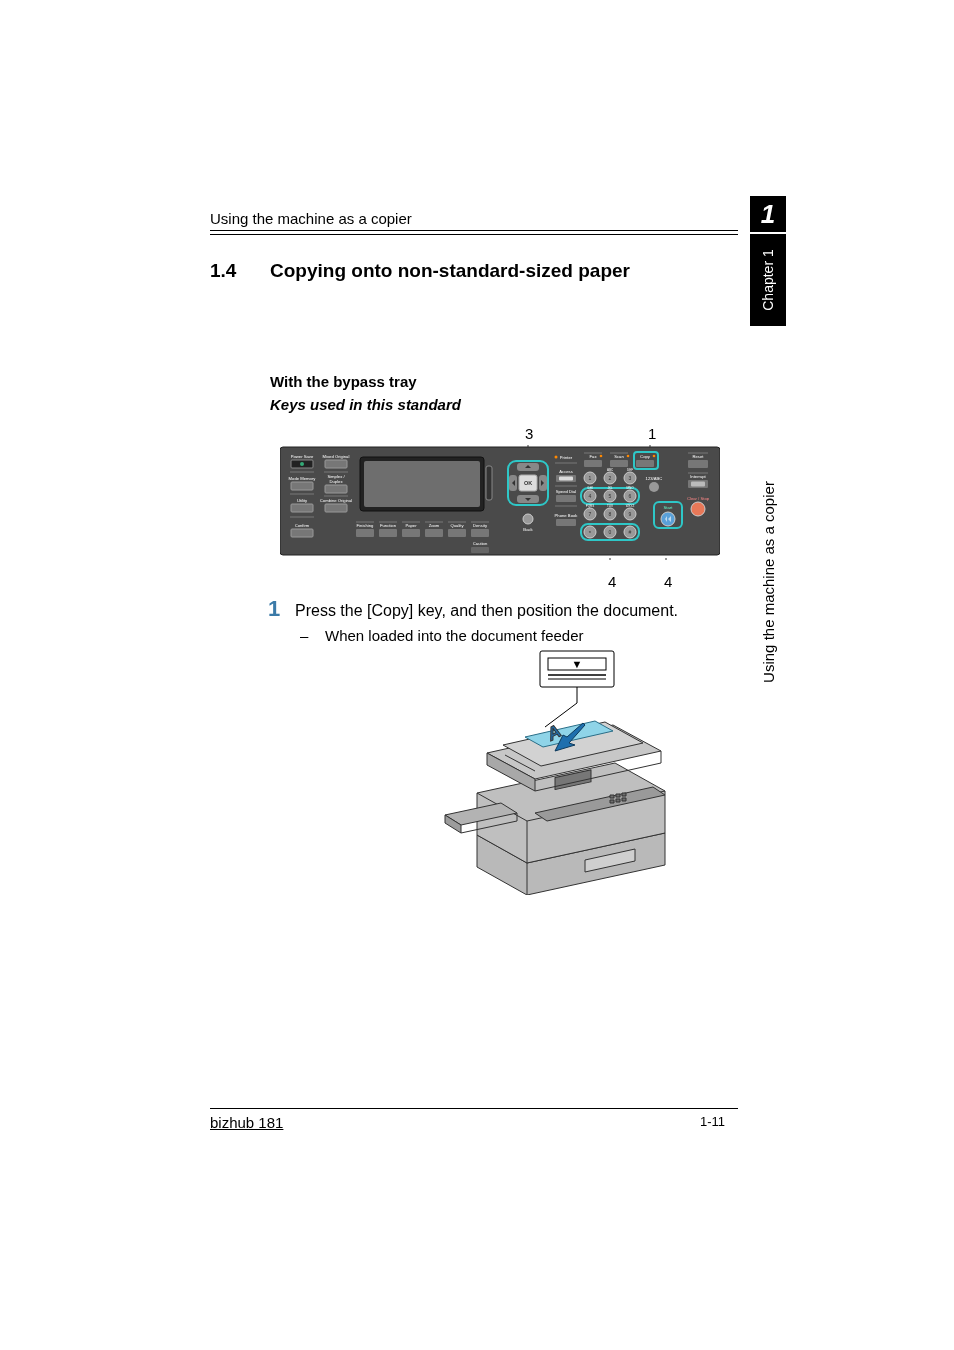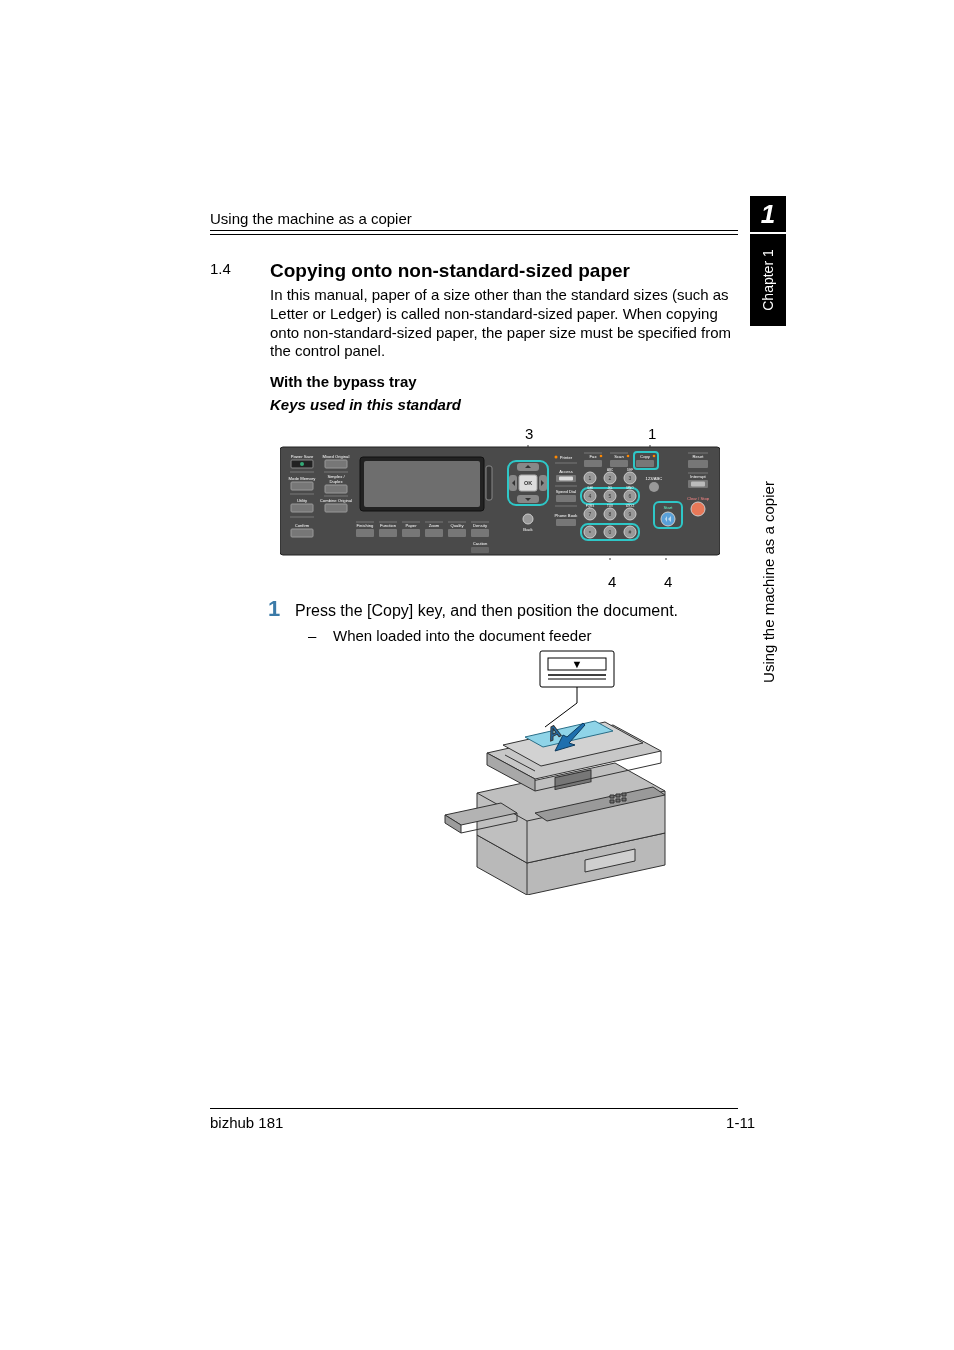--- a/index.html
+++ b/index.html
@@ -75,22 +75,22 @@
     position: absolute;
     left: 50%; top: 100%;
     transform: translate(-50%, -50%) rotate(-90deg);
     transform-origin: center;
     white-space: nowrap;
   }
   .section-num {
     position: absolute;
     left: 210px;
     top: 260px;
-    font-size: 15px;
-    font-weight: normal;
+    font-size: 19px;
+    font-weight: bold;
   }
   .section-title {
     position: absolute;
     left: 270px;
     top: 260px;
     font-size: 19px;
     font-weight: bold;
   }
   .intro-para {
     position: absolute;
@@ -144,42 +144,43 @@
   }
   .step-text {
     position: absolute;
     left: 283px;
     top: 602px;
     font-size: 16px;
     margin-left: 12px;
   }
   .sub-step {
     position: absolute;
-    left: 308px;
+    left: 300px;
     top: 627px;
     font-size: 15px;
   }
   .footer-rule {
     position: absolute;
     left: 210px;
     top: 1108px;
     width: 528px;
     border-top: 0.5px solid #000;
   }
   .footer-left {
     position: absolute;
     left: 210px;
     top: 1114px;
     font-size: 15px;
+    text-decoration: underline;
   }
   .footer-right {
     position: absolute;
-    right: 199px;
+    right: 229px;
     top: 1114px;
-    font-size: 15px;
+    font-size: 13px;
   }
 </style>
 </head>
 <body>
 
 <div class="page">
 
   <div class="header-block">
     <div class="header-line">Using the machine as a copier</div>
     <div class="header-rule"></div>
@@ -190,21 +191,20 @@
   <div class="side-tab">
     <span class="side-tab-text">Chapter 1</span>
   </div>
 
   <div class="side-label">
     <span class="side-label-text">Using the machine as a copier</span>
   </div>
 
   <div class="section-num">1.4</div>
   <div class="section-title">Copying onto non-standard-sized paper</div>
-  <div class="intro-para">In this manual, paper of a size other than the standard sizes (such as Letter or Ledger) is called non-standard-sized paper. When copying onto non-standard-sized paper, the paper size must be specified from the control panel.</div>
   <div class="subhead-bold">With the bypass tray</div>
   <div class="subhead-italic">Keys used in this standard</div>
 
   <div class="callout-num" style="left:525px; top:425px;">3</div>
   <div class="callout-num" style="left:648px; top:425px;">1</div>
   <div class="callout-num" style="left:608px; top:573px;">4</div>
   <div class="callout-num" style="left:664px; top:573px;">4</div>
 
   <svg class="panel-svg" viewBox="0 0 440 115">
 

